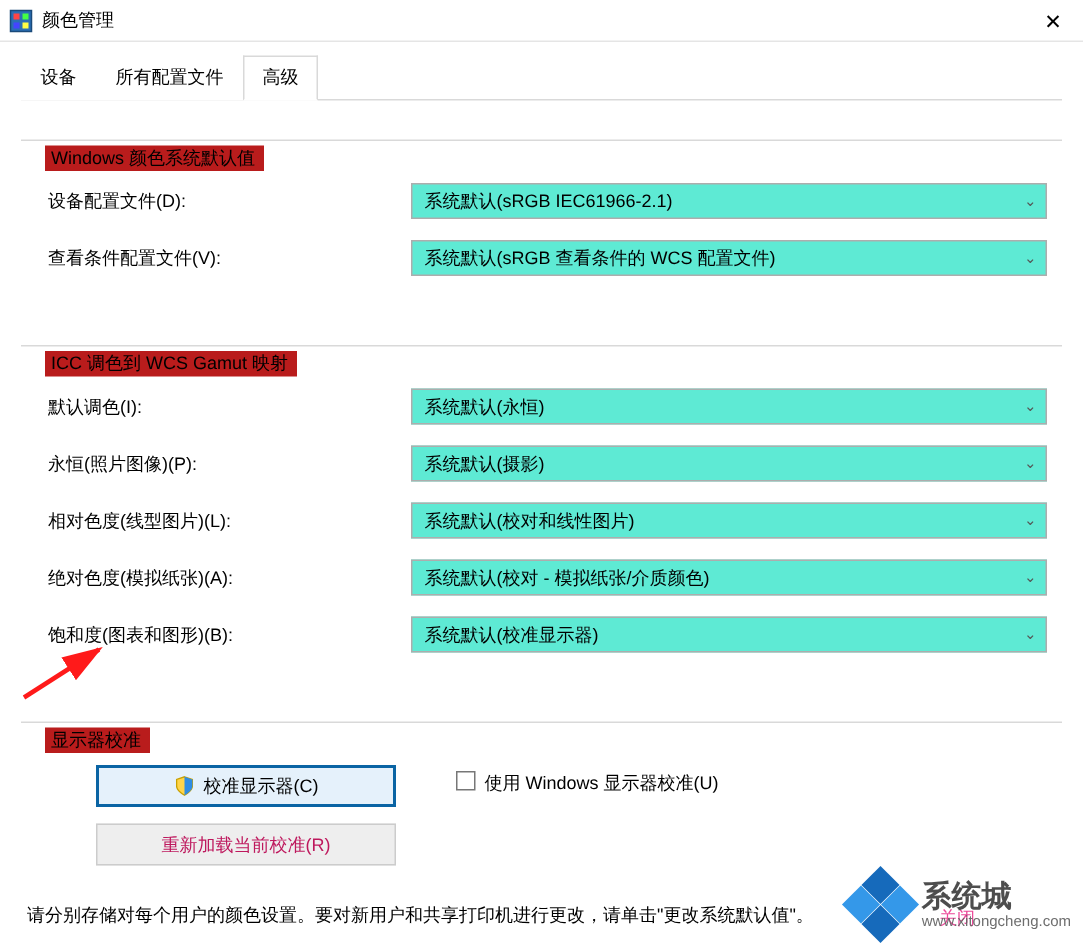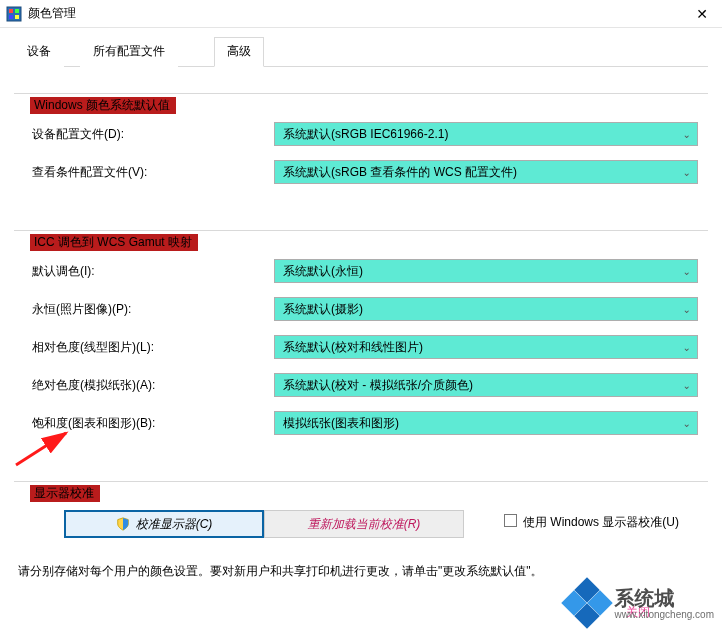--- a/index.html
+++ b/index.html
@@ -27,33 +27,31 @@
   .titlebar .close {
     width: 40px; height: 28px;
     display: flex; align-items: center; justify-content: center;
     font-size: 14px;
   }
   .content { padding: 8px 14px 14px 14px; }
   .tabs {
     display: flex;
     border-bottom: 1px solid #d9d9d9;
     margin-bottom: 18px;
-    gap: 16px;
   }
   .tab {
     padding: 5px 12px 6px 12px;
     border: 1px solid transparent;
     position: relative;
     top: 1px;
     background: #fff;
   }
   .tab.active {
     border: 1px solid #d9d9d9;
     border-bottom: 1px solid #fff;
-    margin-left: 20px;
   }
   .group {
     margin: 0 0 18px 0;
     padding: 14px 10px 6px 10px;
     position: relative;
   }
   .group-border {
     border-top: 1px solid #d9d9d9;
     position: absolute;
     left: 0; right: 0; top: 8px;
@@ -87,21 +85,21 @@
     padding: 0 6px 0 8px;
   }
   .select .chev { font-size: 10px; color: #555; }
   .calib-row {
     display: flex;
     align-items: flex-start;
     gap: 40px;
     padding-left: 40px;
     margin-top: 6px;
   }
-  .btn-stack { display: flex; flex-direction: row; gap: 0; font-style: italic; }
+  .btn-stack { display: flex; flex-direction: column; gap: 11px; }
   .btn {
     width: 200px;
     height: 28px;
     border: 1px solid #adadad;
     background: #e1e1e1;
     display: flex;
     align-items: center;
     justify-content: center;
     gap: 6px;
   }
@@ -241,21 +239,21 @@
     <div class="row">
       <div class="label">绝对色度(模拟纸张)(A):</div>
       <div class="select">
         <span>系统默认(校对 - 模拟纸张/介质颜色)</span>
         <span class="chev">⌄</span>
       </div>
     </div>
     <div class="row">
       <div class="label">饱和度(图表和图形)(B):</div>
       <div class="select">
-        <span>模拟纸张(图表和图形)</span>
+        <span>系统默认(校准显示器)</span>
         <span class="chev">⌄</span>
       </div>
     </div>
   </div>
 
   <div class="group">
     <div class="group-border"></div>
     <span class="group-title">显示器校准</span>
 
     <div class="calib-row">

